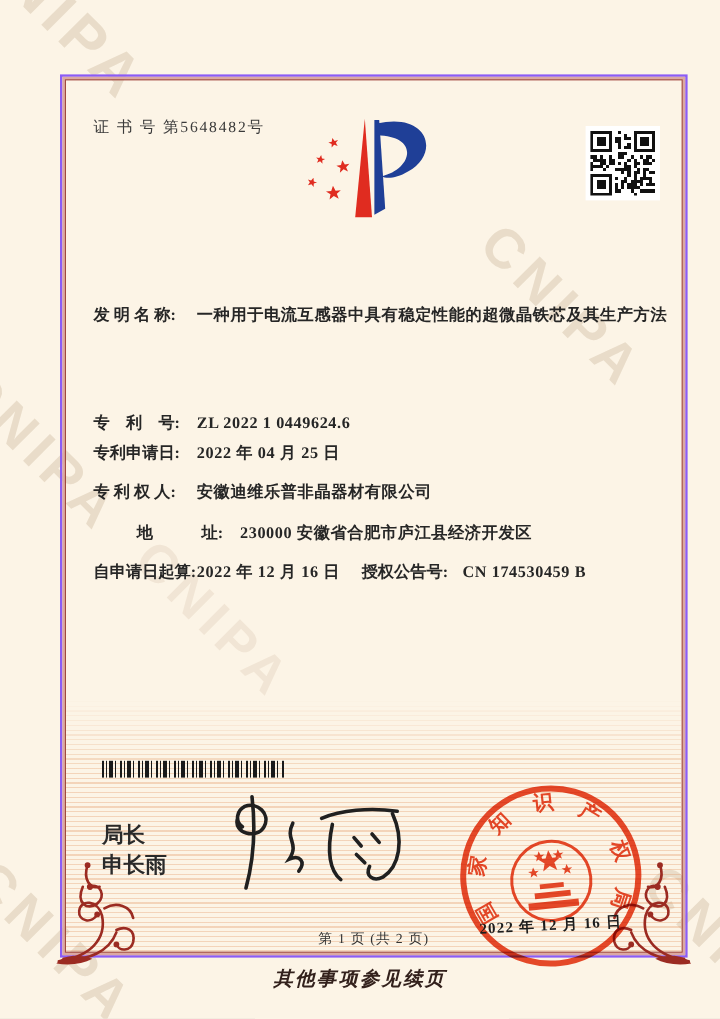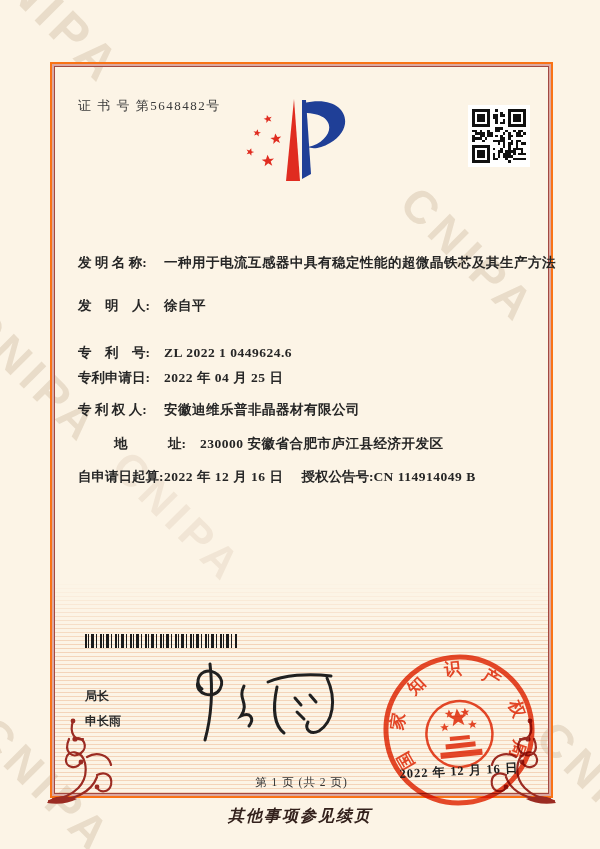--- a/index.html
+++ b/index.html
@@ -3,21 +3,21 @@
 <meta charset="utf-8">
 <style>
   html,body{margin:0;padding:0;background:#e8e2d5;}
   .page{position:relative;width:600px;height:849px;background:#fcf4e6;overflow:hidden;
         font-family:"Liberation Serif","DejaVu Serif",serif;}
   
   .wm{position:absolute;font-family:"Liberation Sans","DejaVu Sans",sans-serif;font-weight:bold;
       color:rgba(184,158,126,0.28);transform:rotate(45deg);letter-spacing:6px;white-space:nowrap;
       pointer-events:none;z-index:1;}
   
-  .cert{position:absolute;left:50px;top:62px;width:499px;height:732px;border:2px solid #f97316;z-index:2;}
+  .cert{position:absolute;left:50px;top:62px;width:499px;height:732px;border:2px solid #8b5cf6;z-index:2;padding-left:20px;}
   .cert .inner-border1{position:absolute;inset:0;border:2px solid #dba8a2;pointer-events:none;}
   .cert .inner-border2{position:absolute;inset:2px;border:1px solid #a24840;pointer-events:none;}
   .guilloche{position:absolute;left:3px;right:3px;bottom:3px;height:212px;
       background:repeating-linear-gradient(0deg,rgba(226,148,94,0.33) 0 1px,rgba(0,0,0,0) 1px 4px);
       -webkit-mask-image:linear-gradient(to bottom,transparent,#000 30%);
       mask-image:linear-gradient(to bottom,transparent,#000 30%);}
   .certno{position:absolute;left:26px;top:33px;font-size:13px;color:#3a3a3a;letter-spacing:1.5px;}
   .logo{position:absolute;left:50%;top:33px;transform:translateX(-52%);}
   .qr{position:absolute;right:21px;top:41px;width:62px;height:62px;background:#fff;
       display:flex;align-items:center;justify-content:center;}
@@ -26,21 +26,21 @@
   .frow{position:absolute;left:26px;white-space:nowrap;font-size:13.5px;font-weight:bold;color:#262626;}
   .flabel{display:inline-block;min-width:86px;}
   .fval{letter-spacing:0.5px;}
   .grant-no{margin-left:18px;}
   .paras{position:absolute;left:24px;top:432px;width:460px;font-size:12.5px;line-height:21px;
       color:#242424;text-align:justify;font-style:italic;font-weight:bold;}
   .paras p{margin:0;text-indent:2em;letter-spacing:0.5px;}
   .barcode{position:absolute;left:33px;top:570px;width:153px;height:14px;
       background:repeating-linear-gradient(90deg,#1a1a1a 0 2px,transparent 2px 3px,#1a1a1a 3px 4px,
       transparent 4px 6px,#1a1a1a 6px 9px,transparent 9px 11px,#1a1a1a 11px 12px,transparent 12px 15px);}
-  .official{position:absolute;left:33px;top:620px;font-size:12px;font-weight:bold;color:#2a2a2a;line-height:25px;}
+  .official{position:absolute;left:33px;top:620px;font-size:18px;font-weight:bold;color:#2a2a2a;line-height:25px;}
   .sig{position:absolute;left:128px;top:596px;z-index:4;}
   .seal{position:absolute;left:327px;top:586px;width:160px;height:160px;transform:rotate(-6deg);
       opacity:0.93;mix-blend-mode:multiply;z-index:5;}
   .sealdate{position:absolute;left:330px;top:699px;width:154px;text-align:center;font-size:12.5px;
       font-weight:bold;color:#1d1d1d;letter-spacing:1px;transform:rotate(-3deg);z-index:6;}
   .pageno{position:absolute;bottom:6px;left:0;width:100%;text-align:center;font-size:11.5px;
       color:#333;letter-spacing:1px;}
   .footnote{position:absolute;top:806px;left:0;width:100%;text-align:center;font-size:16px;
       font-style:italic;font-weight:bold;color:#33211c;letter-spacing:2px;z-index:2;}
   .corner{position:absolute;bottom:-13px;width:96px;height:96px;z-index:3;}
@@ -221,37 +221,34 @@
             <rect x="20" y="19" width="1" height="1"></rect>
             <rect x="14" y="20" width="1" height="1"></rect>
           </g>
       </svg>
     </div>
 
 
     <div class="frow" style="top:190px;">
       <span class="flabel">发 明 名 称:</span><span class="fval">一种用于电流互感器中具有稳定性能的超微晶铁芯及其生产方法</span>
     </div>
-    <div class="frow" style="top:233px;">
-      <span class="flabel">发　明　人:</span><span class="fval">徐自平</span>
-    </div>
     <div class="frow" style="top:280px;">
       <span class="flabel">专　利　号:</span><span class="fval">ZL 2022 1 0449624.6</span>
     </div>
     <div class="frow" style="top:305px;">
       <span class="flabel">专利申请日:</span><span class="fval">2022 年 04 月 25 日</span>
     </div>
     <div class="frow" style="top:337px;">
       <span class="flabel">专 利 权 人:</span><span class="fval">安徽迪维乐普非晶器材有限公司</span>
     </div>
     <div class="frow" style="top:371px;margin-left:36px;">
       <span class="flabel">地　　　址:</span><span class="fval">230000 安徽省合肥市庐江县经济开发区</span>
     </div>
     <div class="frow" style="top:404px;">
-      <span class="flabel">自申请日起算:</span><span class="fval">2022 年 12 月 16 日</span><span class="grant-no"><span class="flabel" style="min-width:0;margin-right:0;">授权公告号:</span><span class="fval">CN 114914049 B</span></span>
+      <span class="flabel">自申请日起算:</span><span class="fval">2022 年 12 月 16 日</span><span class="grant-no"><span class="flabel" style="min-width:0;margin-right:12px;">授权公告号:</span><span class="fval">CN 174530459 B</span></span>
     </div>
 
 
     <div class="barcode"></div>
 
     <div class="official">
       <div>局长</div>
       <div>申长雨</div>
     </div>
 

